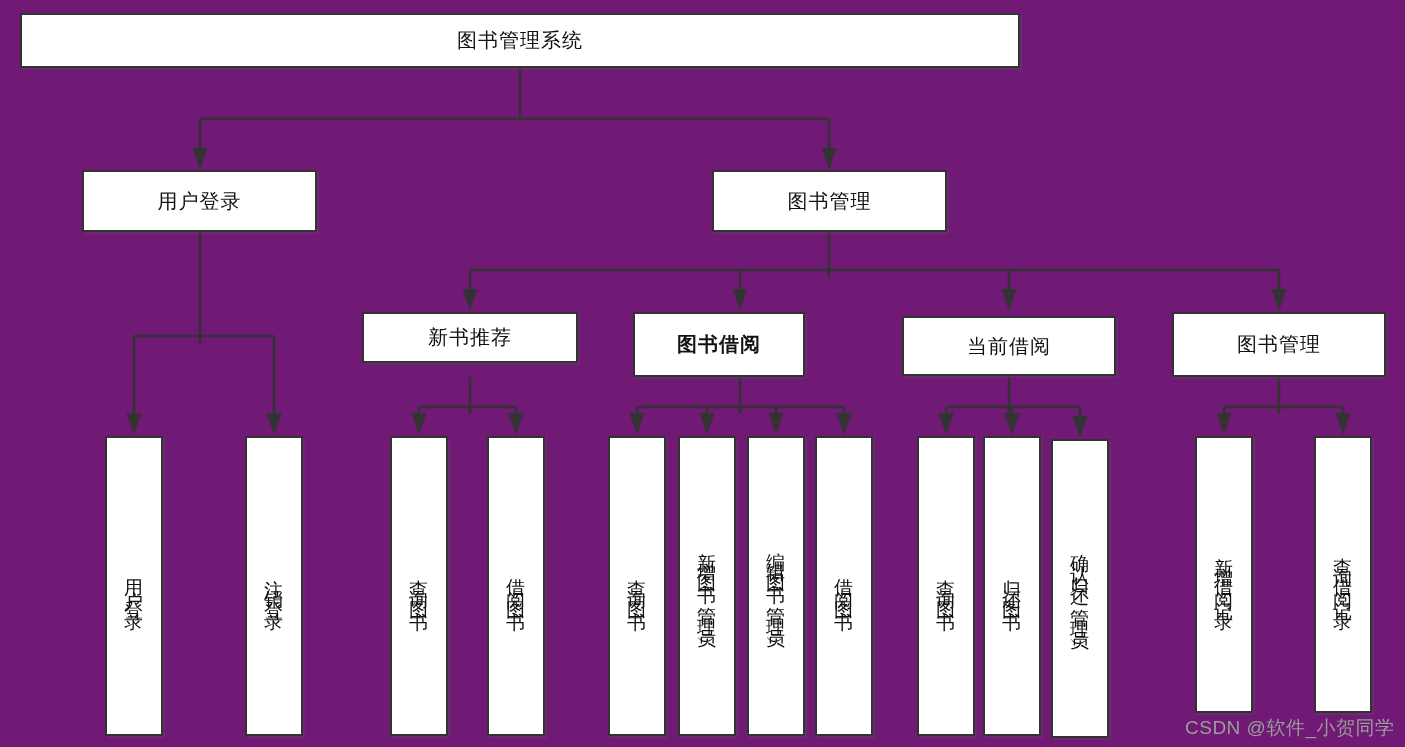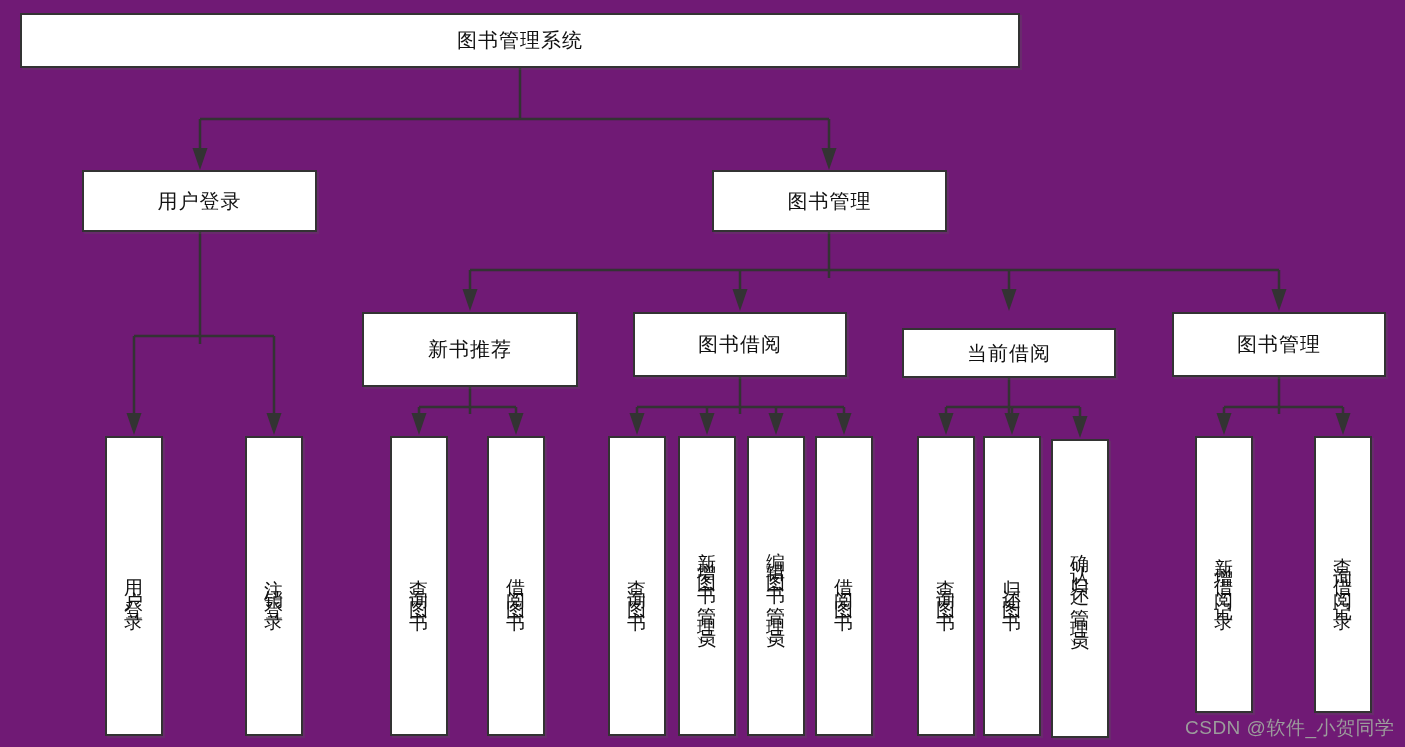--- a/index.html
+++ b/index.html
@@ -14,23 +14,23 @@
     position:absolute; box-sizing:border-box;
     background:#ffffff; border:2.5px solid #333333;
     display:flex; align-items:center; justify-content:center;
     z-index:2;
     box-shadow:2px 2px 0 rgba(90,90,90,0.28);
   }
   .hnode { font-size:20px; letter-spacing:1px; }
   .root  { left:20px;  top:13px;  width:1000px; height:55px; }
   .l2a   { left:82px;  top:170px; width:235px;  height:62px; }
   .l2b   { left:712px; top:170px; width:235px;  height:62px; }
-  .l3a   { left:362px;  top:312px; width:216px; height:75px;text-align:center; }
-  .l3b   { left:633px;  top:312px; width:214px; height:65px; }
-  .l3c   { left:902px;  top:328px; width:214px; height:50px; }
+  .l3a   { left:362px;  top:312px; width:216px; height:51px;text-align:center; }
+  .l3b   { left:633px;  top:312px; width:172px; height:65px;font-weight:bold; }
+  .l3c   { left:902px;  top:316px; width:214px; height:60px; }
   .l3d   { left:1172px; top:312px; width:214px; height:65px; }
   .leaf  { width:58px; top:436px; height:300px; }
   .leaf span {
     writing-mode:vertical-rl; text-orientation:mixed;
     font-size:19px; letter-spacing:11px; line-height:1;
     white-space:nowrap;
   }
   .A1{left:105px;} .A2{left:245px;}
   .B1{left:390px;} .B2{left:487px;}
   .C1{left:608px;} .C2{left:678px;} .C3{left:747px;} .C4{left:815px;}

